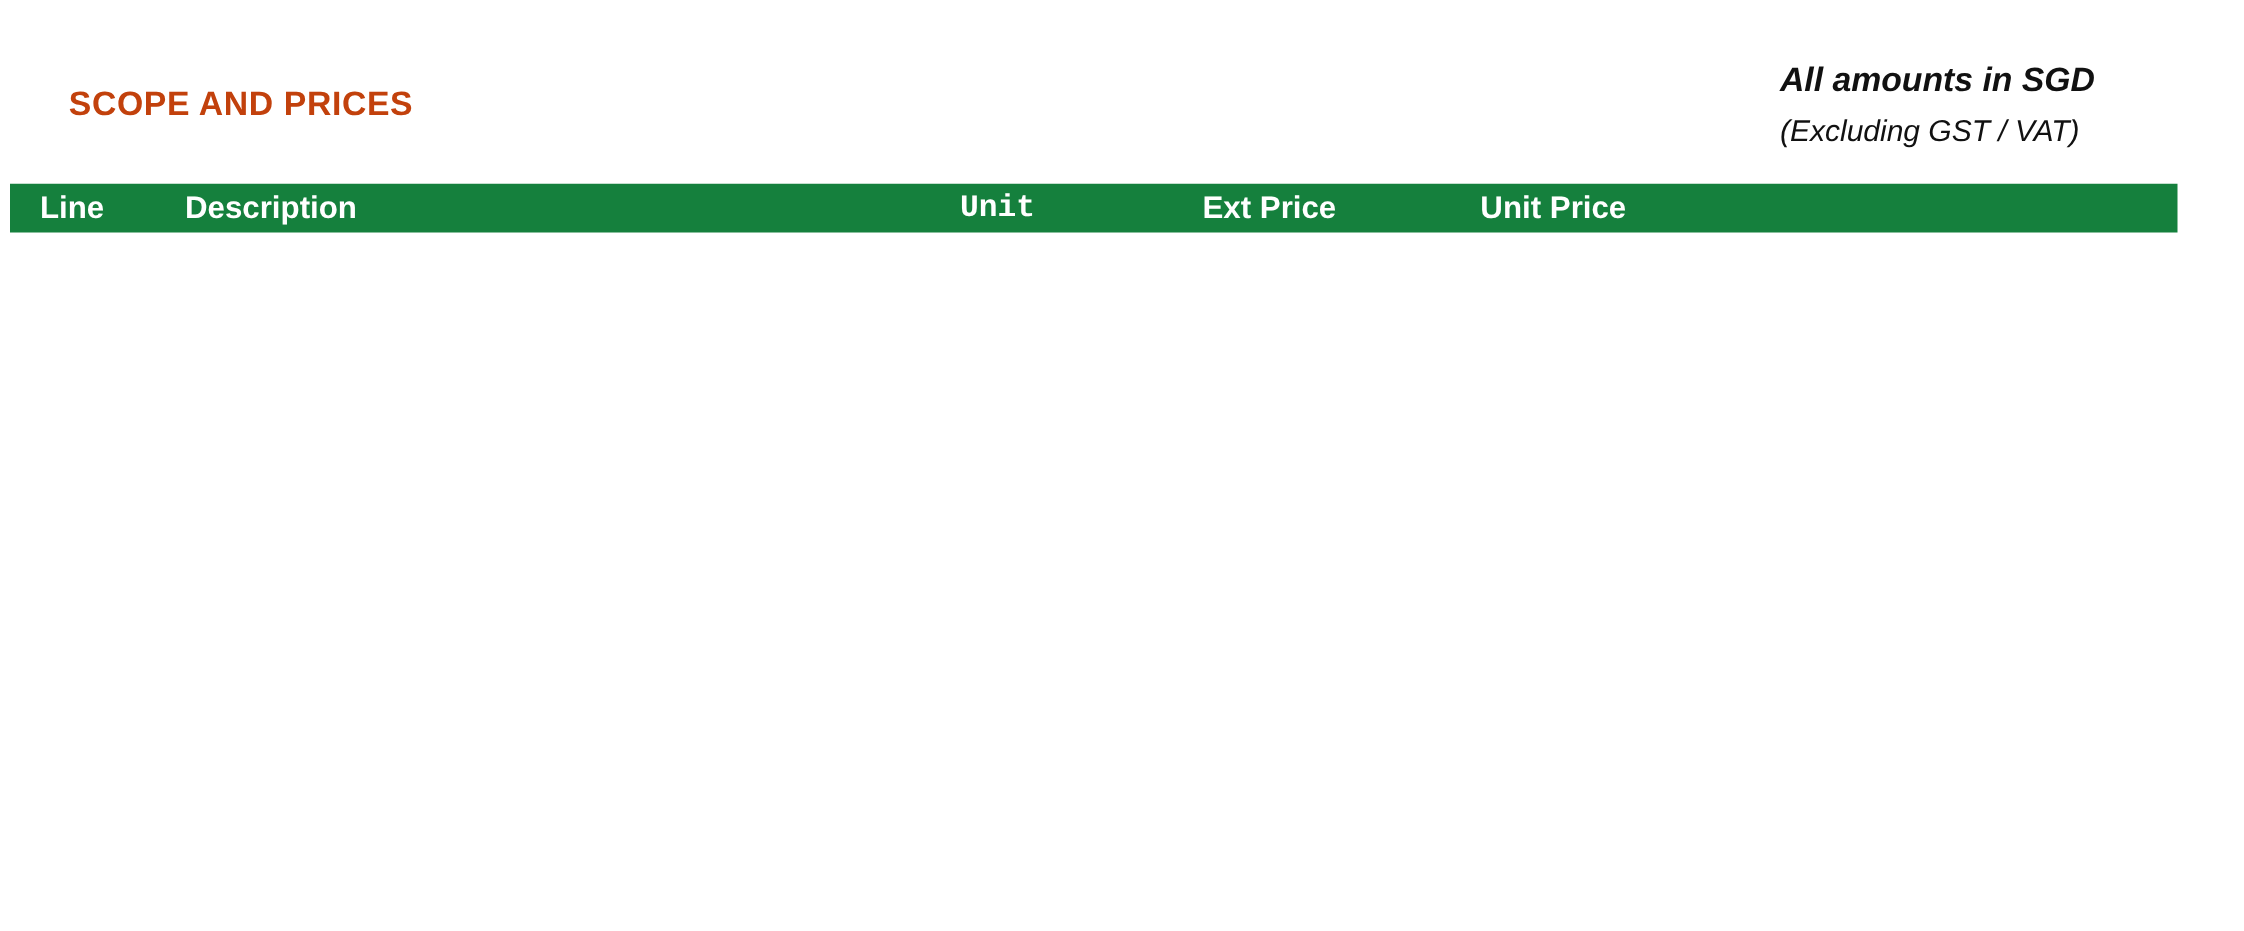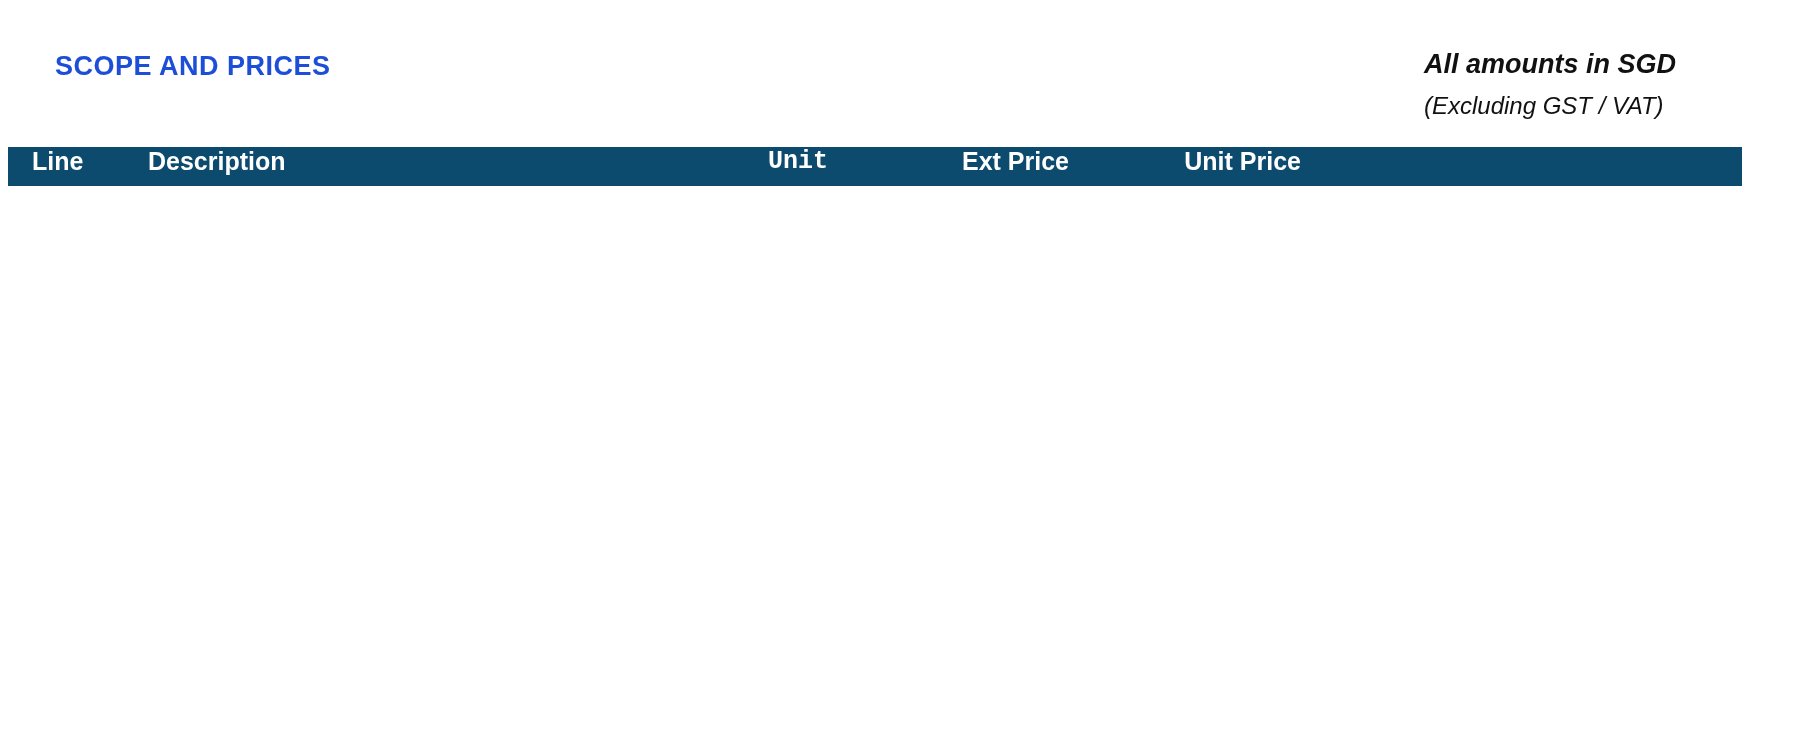--- a/index.html
+++ b/index.html
@@ -12,24 +12,24 @@
   }
   .document {
     position: relative;
     width: 1795px;
     height: 745px;
     background: #ffffff;
   }
   .page-title {
     position: absolute;
     left: 55px;
-    top: 51px;
+    top: 68px;
     font-size: 27px;
     font-weight: bold;
-    color: #1d4ed8;
+    color: #c2410c;
     letter-spacing: 0.5px;
   }
   .amounts-block {
     position: absolute;
     right: 119px;
     top: 48px;
   }
   .currency-note {
     font-size: 27px;
     font-weight: bold;
@@ -44,22 +44,23 @@
     color: #111111;
     margin-top: 10px;
     line-height: 1.2;
   }
   .table-header {
     position: absolute;
     left: 8px;
     top: 147px;
     width: 1734px;
     height: 39px;
-    background: #0c4a6e;
+    background: #15803d;
     display: flex;
+    align-items: center;
     padding-left: 24px;
     color: #ffffff;
     font-weight: bold;
     font-size: 25px;
   }
   .th { white-space: nowrap; }
   .th-line        { width: 116px; text-align: left; }
   .th-description { width: 560px; text-align: left; }
   .th-qty         { width: 372px; text-align: right; }
   .th-unit        { width: 130px; text-align: left; padding-left: 60px; box-sizing: content-box; width: 70px; font-family: Liberation Mono, monospace; }

